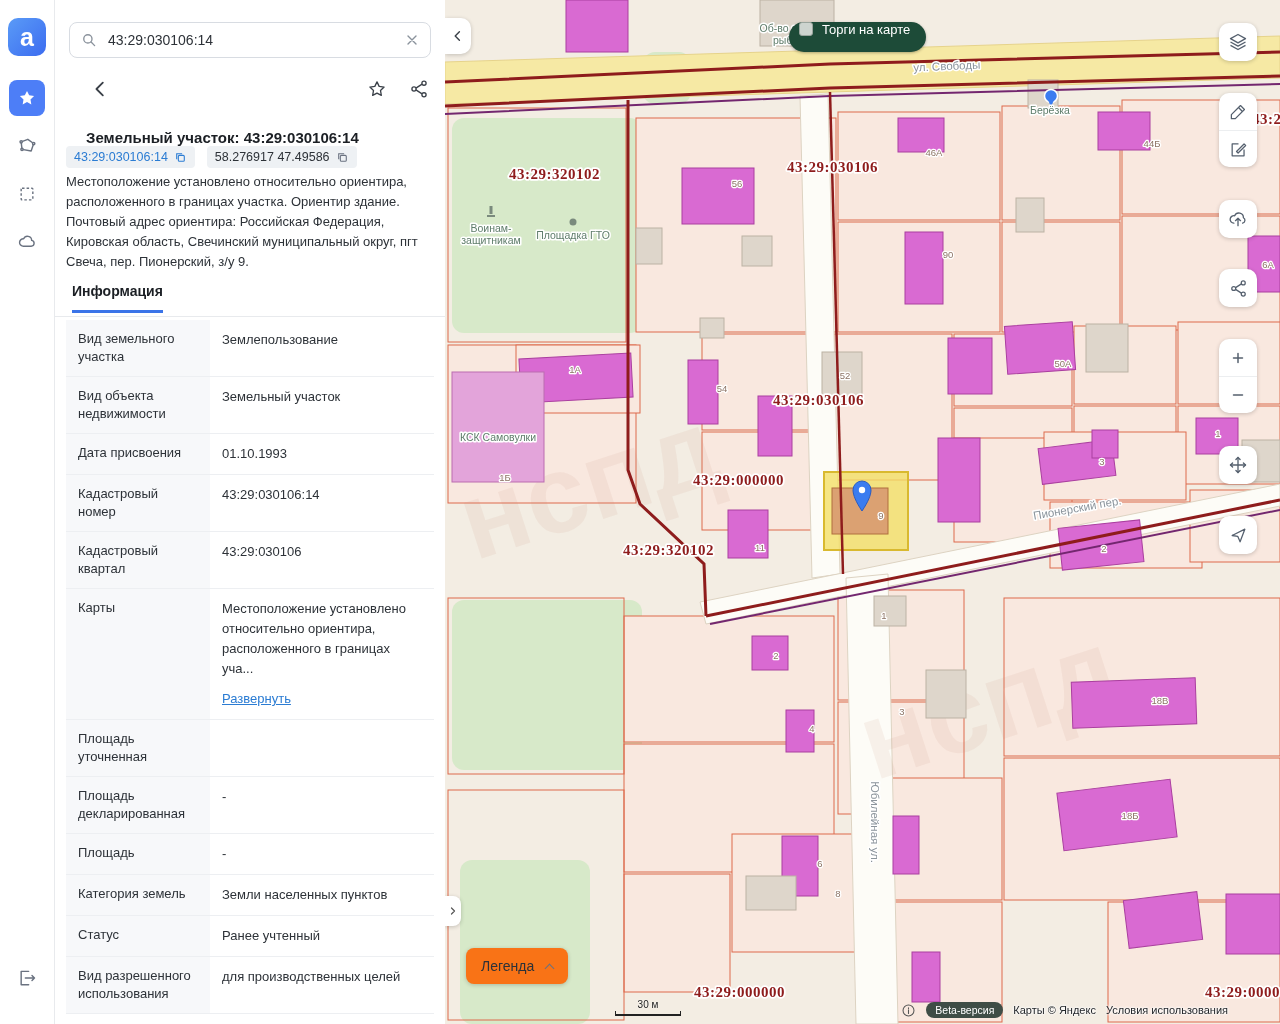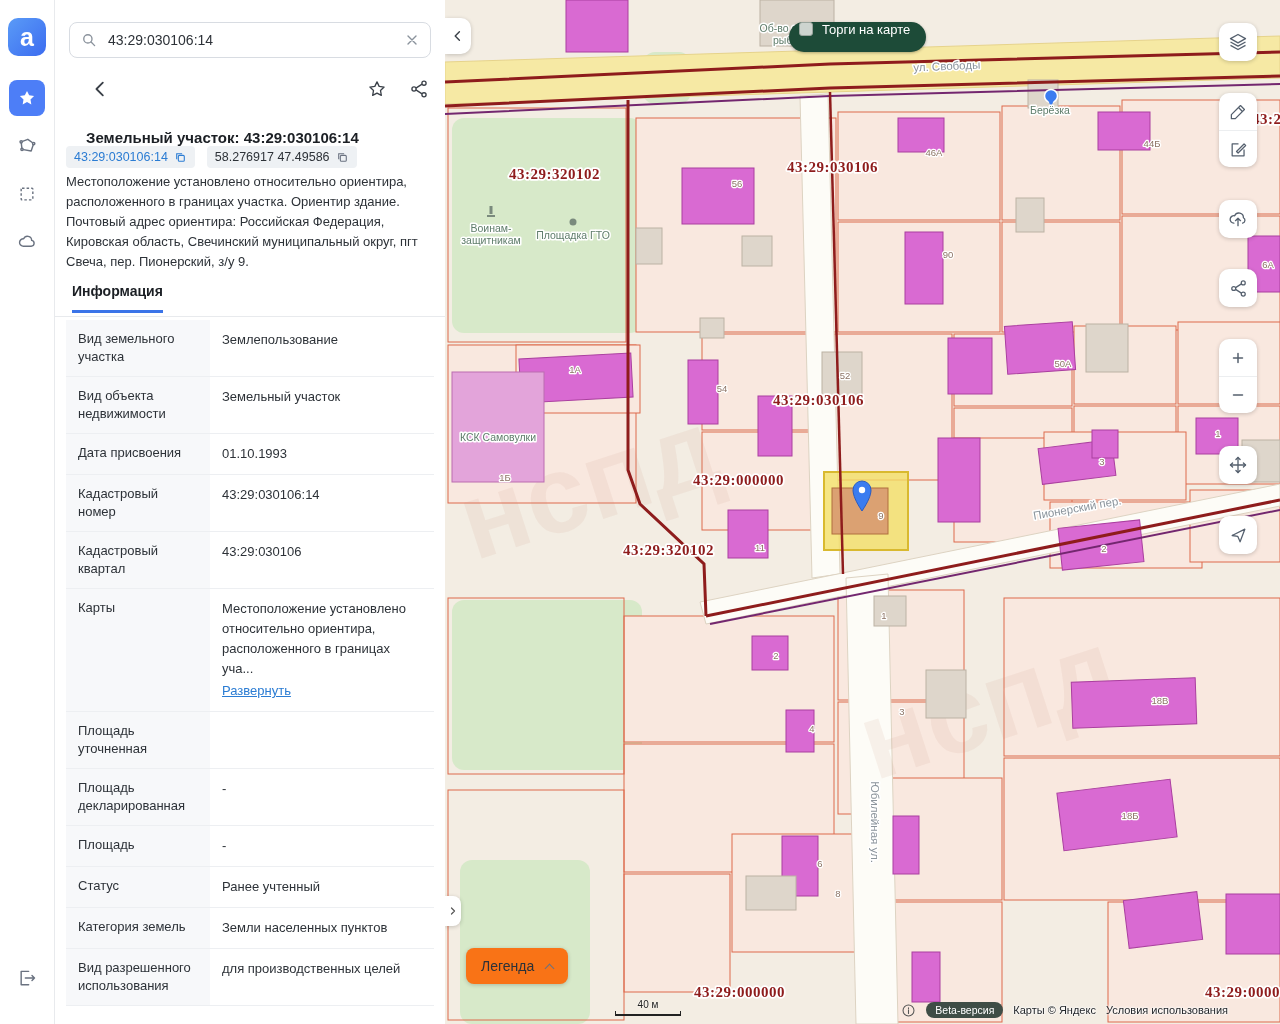--- a/index.html
+++ b/index.html
@@ -44,21 +44,21 @@
     line-height:20px; color:#2d3238; margin:0; }
   .tabs { position:absolute; top:282px; left:0; right:0; height:35px;
     border-bottom:1px solid #e8eaed; padding-left:17px; }
   .tab { display:inline-block; font-size:14px; font-weight:bold; color:#1b1f24;
     padding-bottom:11px; border-bottom:3px solid #3b74e8; cursor:pointer; }
   .info-table { position:absolute; top:320px; left:11px; right:11px; bottom:0;
     overflow:hidden; font-size:13px; }
   .irow { display:grid; grid-template-columns:144px 1fr; border-bottom:1px solid #edeff2; }
   .ilabel { background:#f7f8fa; padding:10px 12px; color:#2d3238; line-height:18px; }
   .ivalue { padding:10px 12px; color:#2d3238; line-height:20px; background:#fff; }
-  .expand-link { color:#2b7cd3; text-decoration:underline; display:inline-block; margin-top:2px; }
+  .expand-link { color:#2b7cd3; text-decoration:underline; display:inline-block; margin-top:10px; }
 
   
   .map { position:absolute; left:445px; top:0; width:835px; height:1024px; overflow:hidden;
     background:#f3ede3; }
   .map svg.canvas { position:absolute; left:0; top:0; }
 
   .collapse-tab { position:absolute; left:0; top:18px; width:26px; height:36px; background:#fff;
     border:none; border-radius:0 10px 10px 0; box-shadow:0 1px 4px rgba(0,0,0,.2);
     cursor:pointer; color:#3a4048; display:flex; align-items:center; justify-content:center; }
   .expand-tab { position:absolute; left:0; top:896px; width:16px; height:30px; background:#fff;
@@ -244,29 +244,29 @@
             <div>-</div>
           </div>
         </div>
         <div class="irow">
           <div class="ilabel">Площадь</div>
           <div class="ivalue">
             <div>-</div>
           </div>
         </div>
         <div class="irow">
+          <div class="ilabel">Категория земель</div>
+          <div class="ivalue">
+            <div>Земли населенных пунктов</div>
+          </div>
+        </div>
+        <div class="irow">
           <div class="ilabel">Статус</div>
           <div class="ivalue">
             <div>Ранее учтенный</div>
-          </div>
-        </div>
-        <div class="irow">
-          <div class="ilabel">Категория земель</div>
-          <div class="ivalue">
-            <div>Земли населенных пунктов</div>
           </div>
         </div>
         <div class="irow">
           <div class="ilabel">Вид разрешенного использования</div>
           <div class="ivalue">
             <div>для производственных целей</div>
           </div>
         </div>
       </div>
   </aside>
@@ -508,21 +508,21 @@
         </svg>
       </button>
     </div>
 
     <button class="legend">
       <span>Легенда</span>
       <i class="chev-up"></i>
     </button>
 
     <div class="scalebar">
-      <span>40 м</span>
+      <span>30 м</span>
       <div class="bar"></div>
     </div>
 
     <div class="attrib">
       <svg width="15" height="15" viewBox="0 0 20 20" fill="none" stroke="#555" stroke-width="1.4">
         <circle cx="10" cy="10" r="7.3"></circle>
           <path d="M10 9 V14 M10 6.2 V7.2" stroke-linecap="round"></path>
       </svg>
       <span class="beta">Beta-версия</span>
       <a>Карты © Яндекс</a>

